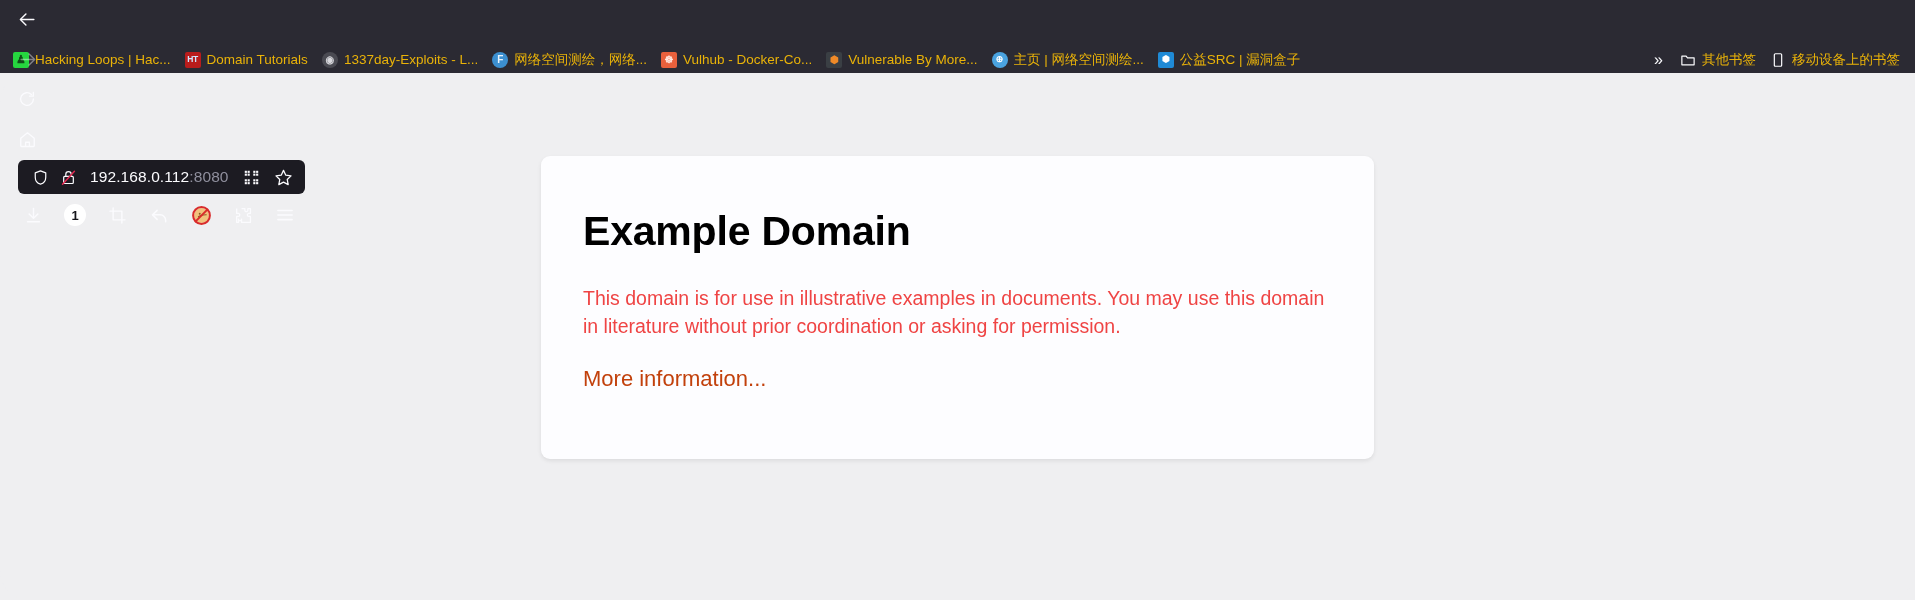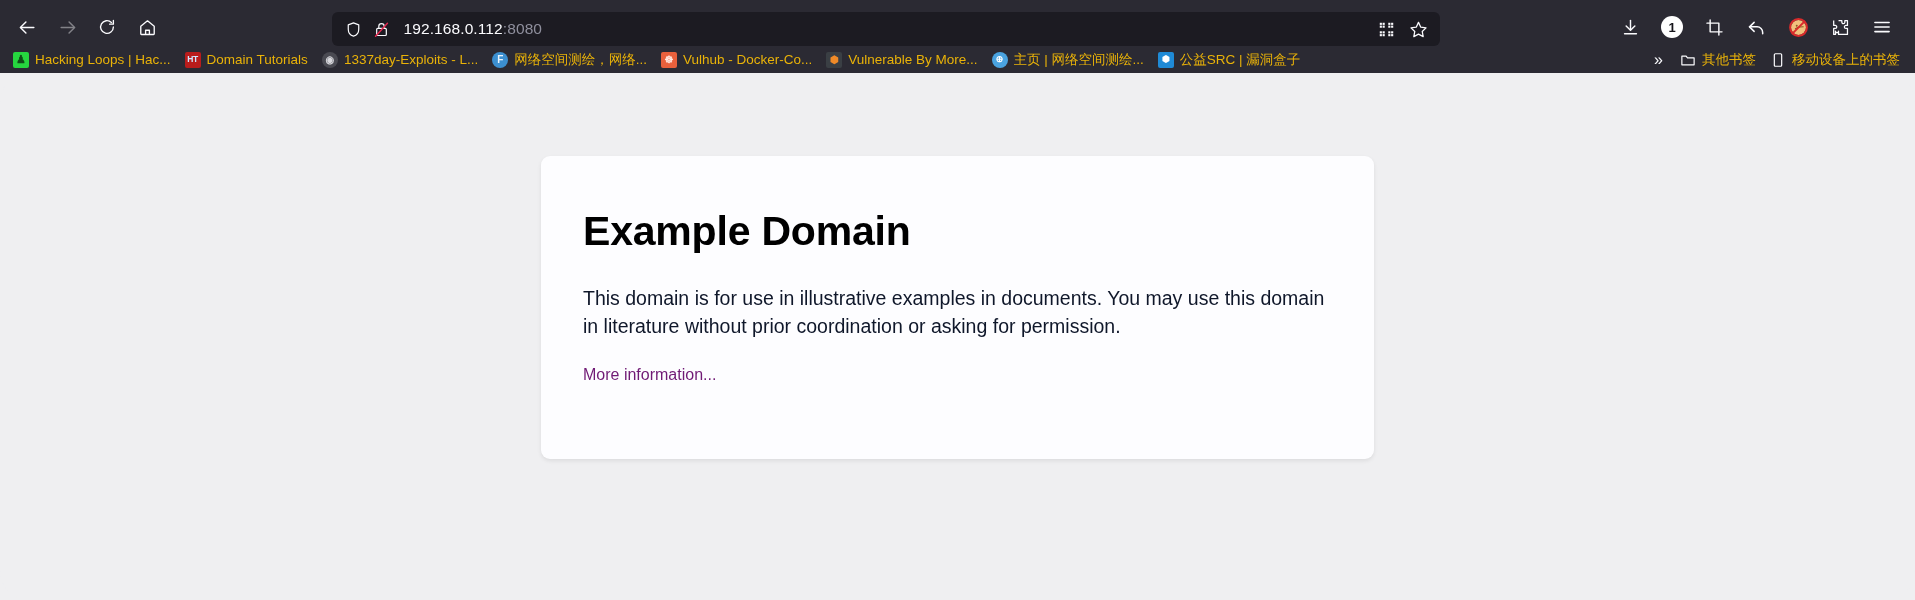--- a/index.html
+++ b/index.html
@@ -14,23 +14,24 @@
   .browser-chrome {
     background: #2b2a33;
     width: 100%;
     user-select: none;
   }
 
   
   .nav-toolbar {
     height: 46px;
     display: flex;
-    align-items: flex-end;
+    align-items: flex-start;
     padding: 0 14px 0 8px;
     gap: 2px;
+    flex-direction: column;
   }
   .nav-btn {
     width: 38px; height: 38px;
     display: flex; align-items: center; justify-content: center;
     border-radius: 5px;
     flex: 0 0 auto;
     cursor: pointer;
   }
   .nav-btn svg { display: block; }
   .nav-btn.disabled { opacity: .42; cursor: default; }
@@ -170,27 +171,27 @@
     font-size: 41px;
     font-weight: bold;
     color: #000000;
     letter-spacing: -.2px;
     margin-bottom: 30px;
     font-family: "Liberation Sans", sans-serif;
   }
   .page-paragraph {
     font-size: 19.5px;
     line-height: 1.42;
-    color: #0f172a;
+    color: #ef4444;
     max-width: 745px;
     margin-bottom: 26px;
   }
   .page-link {
-    font-size: 16px;
-    color: #701a75;
+    font-size: 22px;
+    color: #c2410c;
     text-decoration: none;
     cursor: pointer;
   }
 </style>
 </head>
 <body>
 
 <div class="browser-chrome">
 
   <div class="nav-toolbar">

